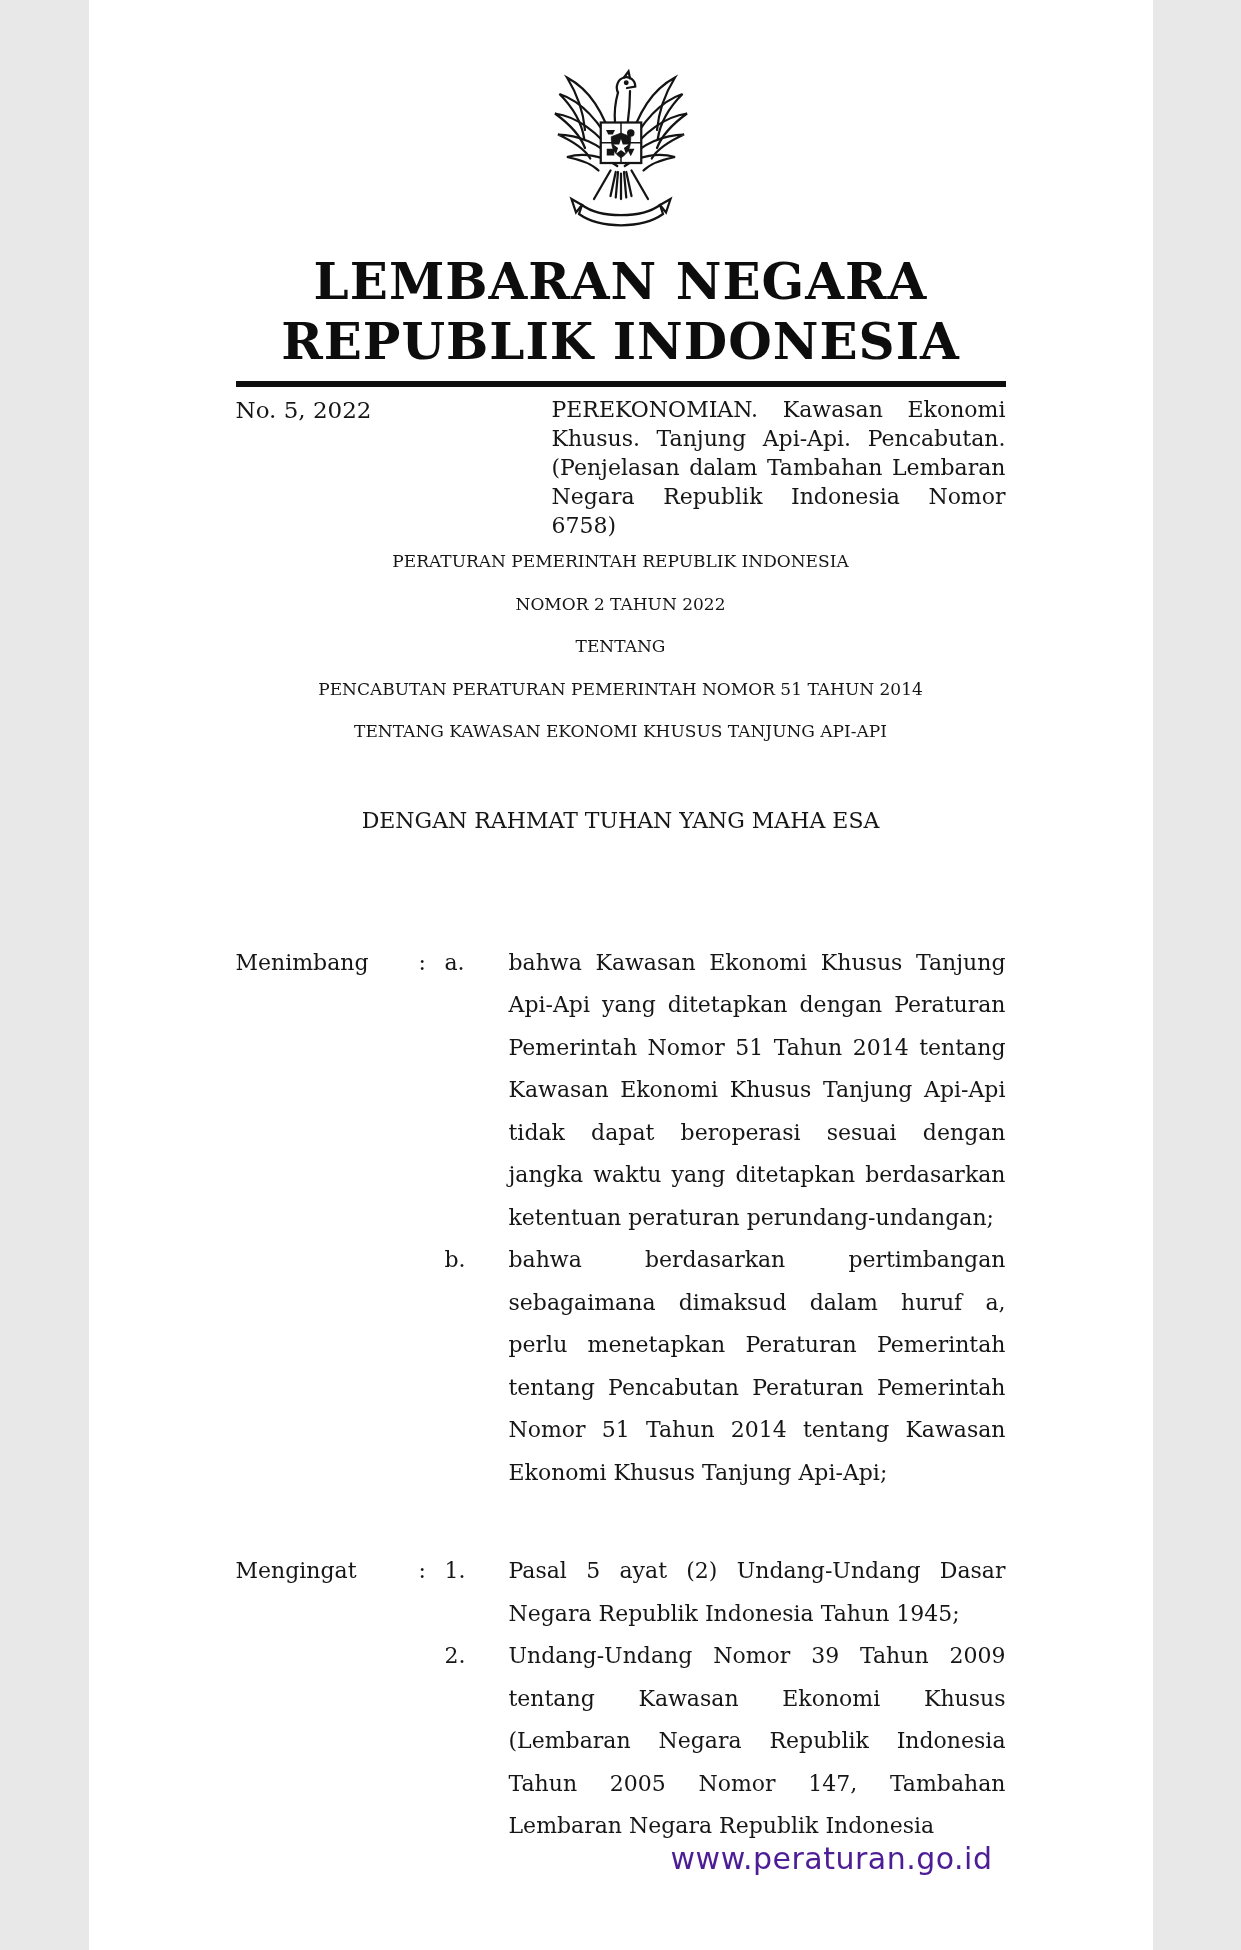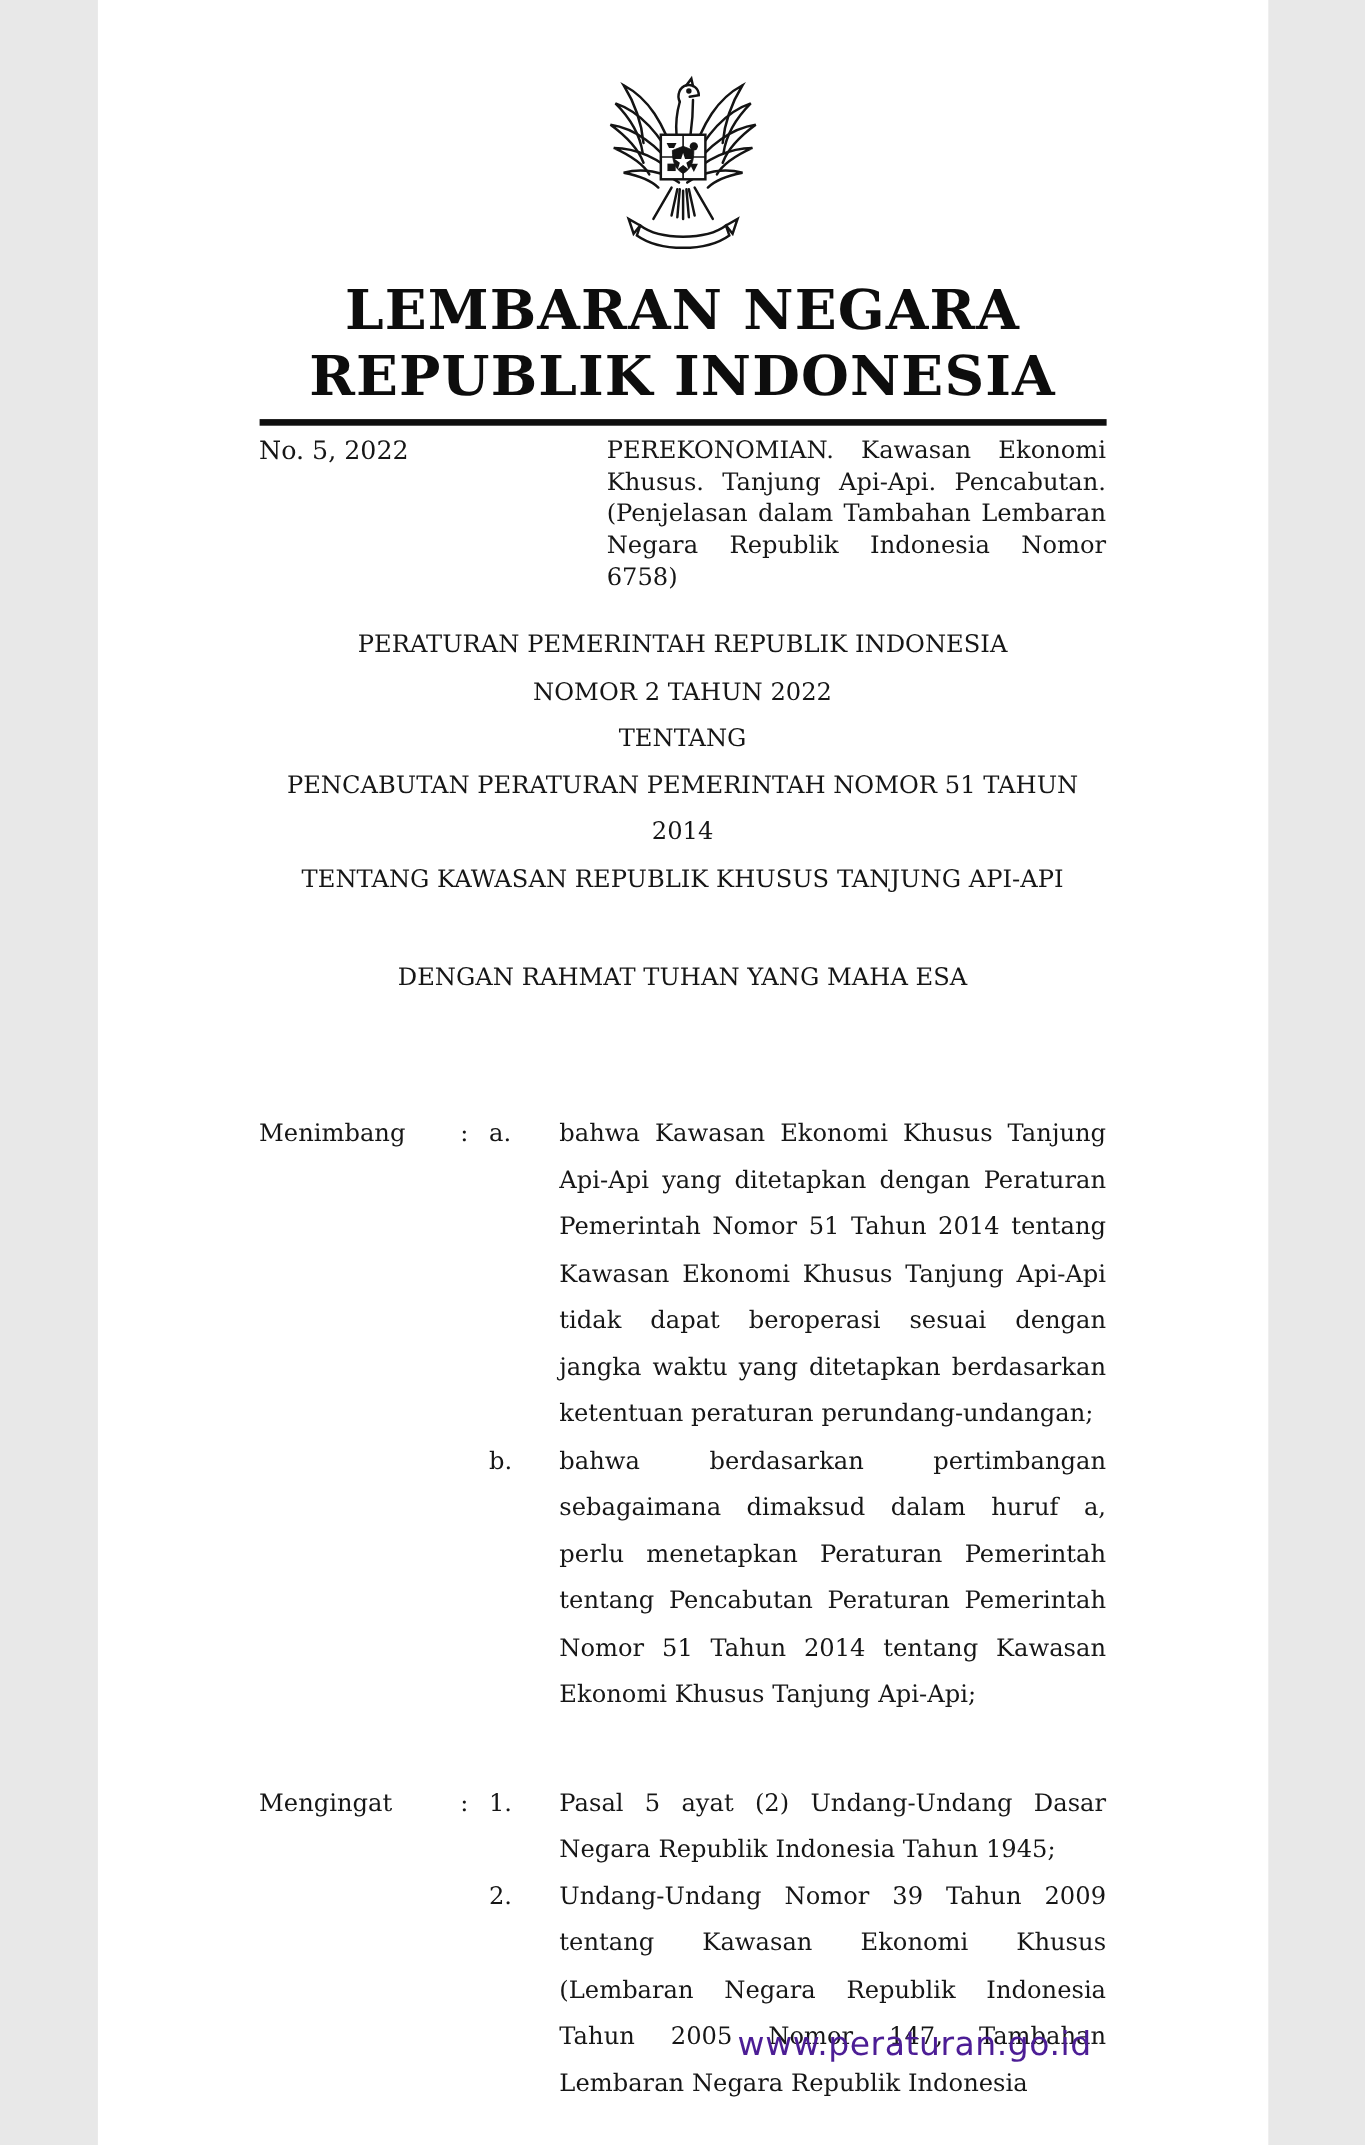--- a/index.html
+++ b/index.html
@@ -31,23 +31,22 @@
   .meta-row { display:flex; margin-top:8px; align-items:flex-start; }
   .issue-no { width:316px; font-size:23px; line-height:30px; white-space:nowrap; }
   .abstract {
     flex:1;
     font-size:22px;
     line-height:29px;
     text-align:justify;
   }
 
   .doc-title {
-    margin-top:26px;
     text-align:center;
-    font-size:22px;
+    font-size:17px;
     line-height:42.5px;
   }
 
   .invocation { margin-top:47px; text-align:center; font-size:22px; line-height:42px; }
   .issuer     { margin-top:43px; text-align:center; font-size:22px; line-height:42px; }
 
   .clause {
     display:grid;
     grid-template-columns:183px 26px 64px 1fr;
     font-size:22px;
@@ -135,21 +134,21 @@
     <div class="meta-row">
       <div class="issue-no">No. 5, 2022</div>
       <div class="abstract">PEREKONOMIAN. Kawasan Ekonomi Khusus. Tanjung Api-Api. Pencabutan. (Penjelasan dalam Tambahan Lembaran Negara Republik Indonesia Nomor 6758)</div>
     </div>
 
     <div class="doc-title">
       <div>PERATURAN PEMERINTAH REPUBLIK INDONESIA</div>
       <div>NOMOR 2 TAHUN 2022</div>
       <div>TENTANG</div>
       <div>PENCABUTAN PERATURAN PEMERINTAH NOMOR 51 TAHUN 2014</div>
-      <div>TENTANG KAWASAN REPUBLIK KHUSUS TANJUNG API-API</div>
+      <div>TENTANG KAWASAN EKONOMI KHUSUS TANJUNG API-API</div>
     </div>
 
     <div class="invocation">DENGAN RAHMAT TUHAN YANG MAHA ESA</div>
 
     <div class="clause menimbang">
       <div class="cl-label">Menimbang</div>
       <div class="cl-colon">:</div>
       <div class="cl-marker">a.</div>
       <div class="cl-text">bahwa Kawasan Ekonomi Khusus Tanjung Api-Api yang ditetapkan dengan Peraturan Pemerintah Nomor 51 Tahun 2014 tentang Kawasan Ekonomi Khusus Tanjung Api-Api tidak dapat beroperasi sesuai dengan jangka waktu yang ditetapkan berdasarkan ketentuan peraturan perundang-undangan;</div>
       <div class="cl-label"></div>

